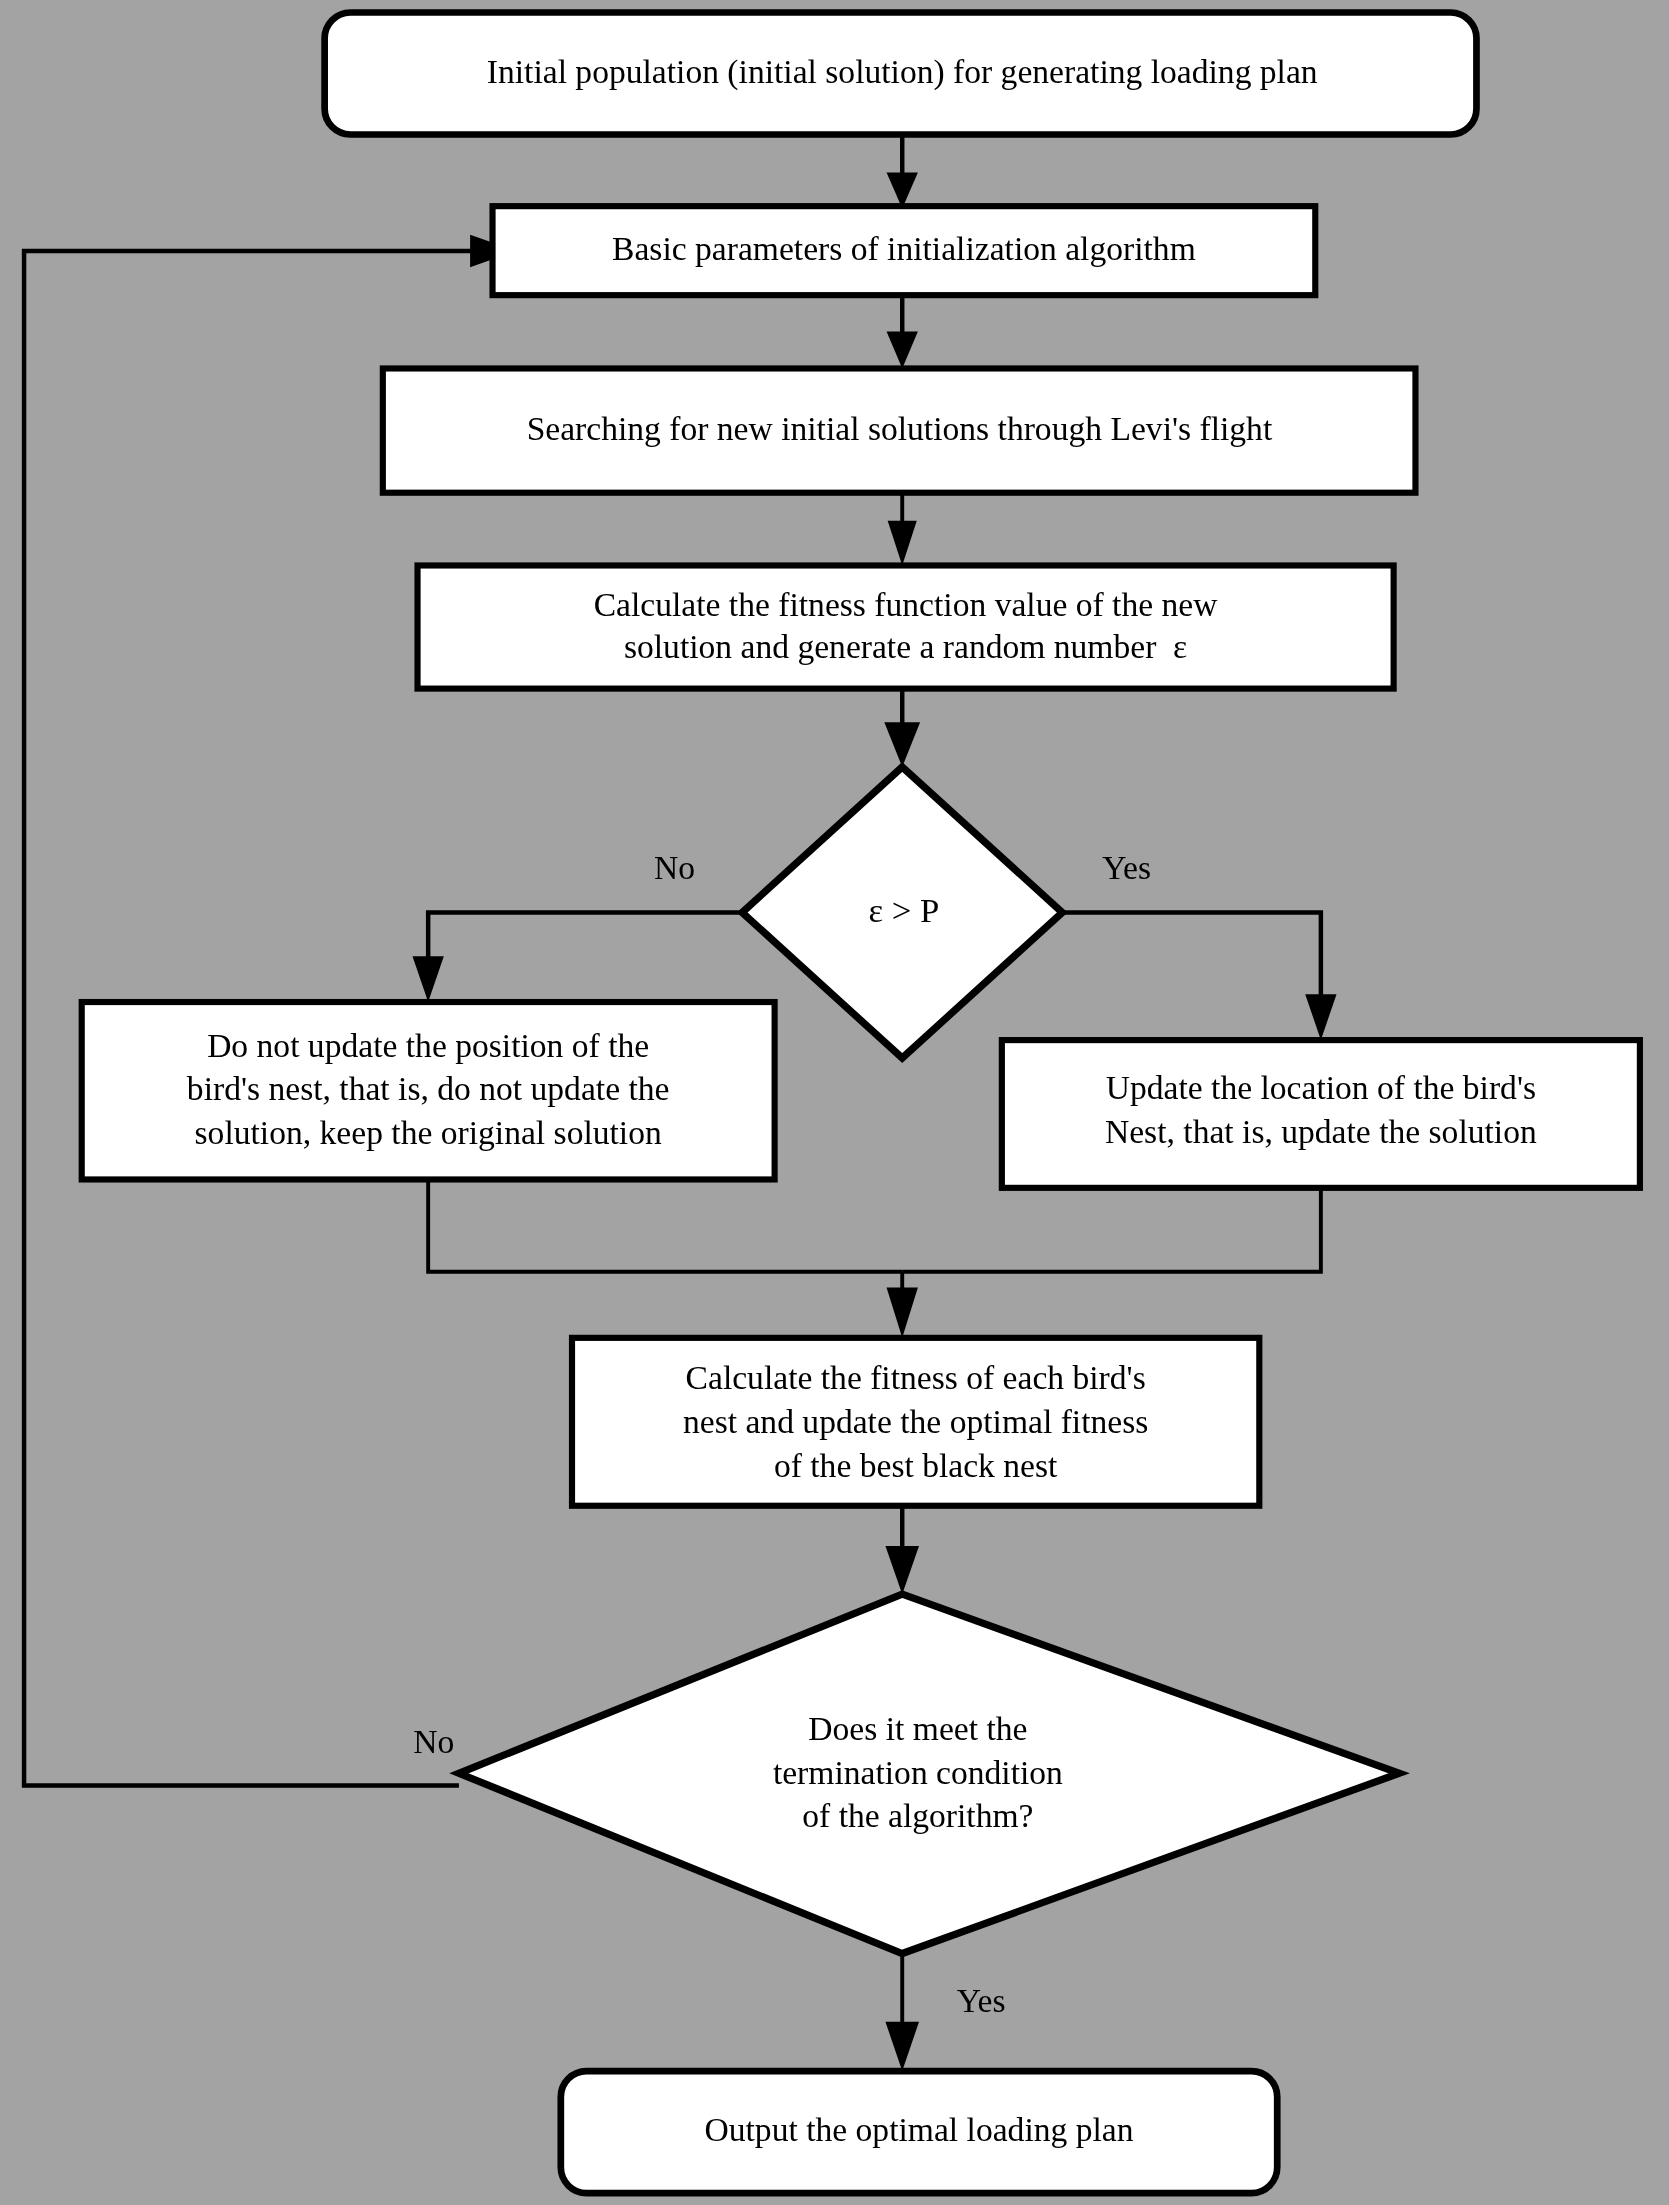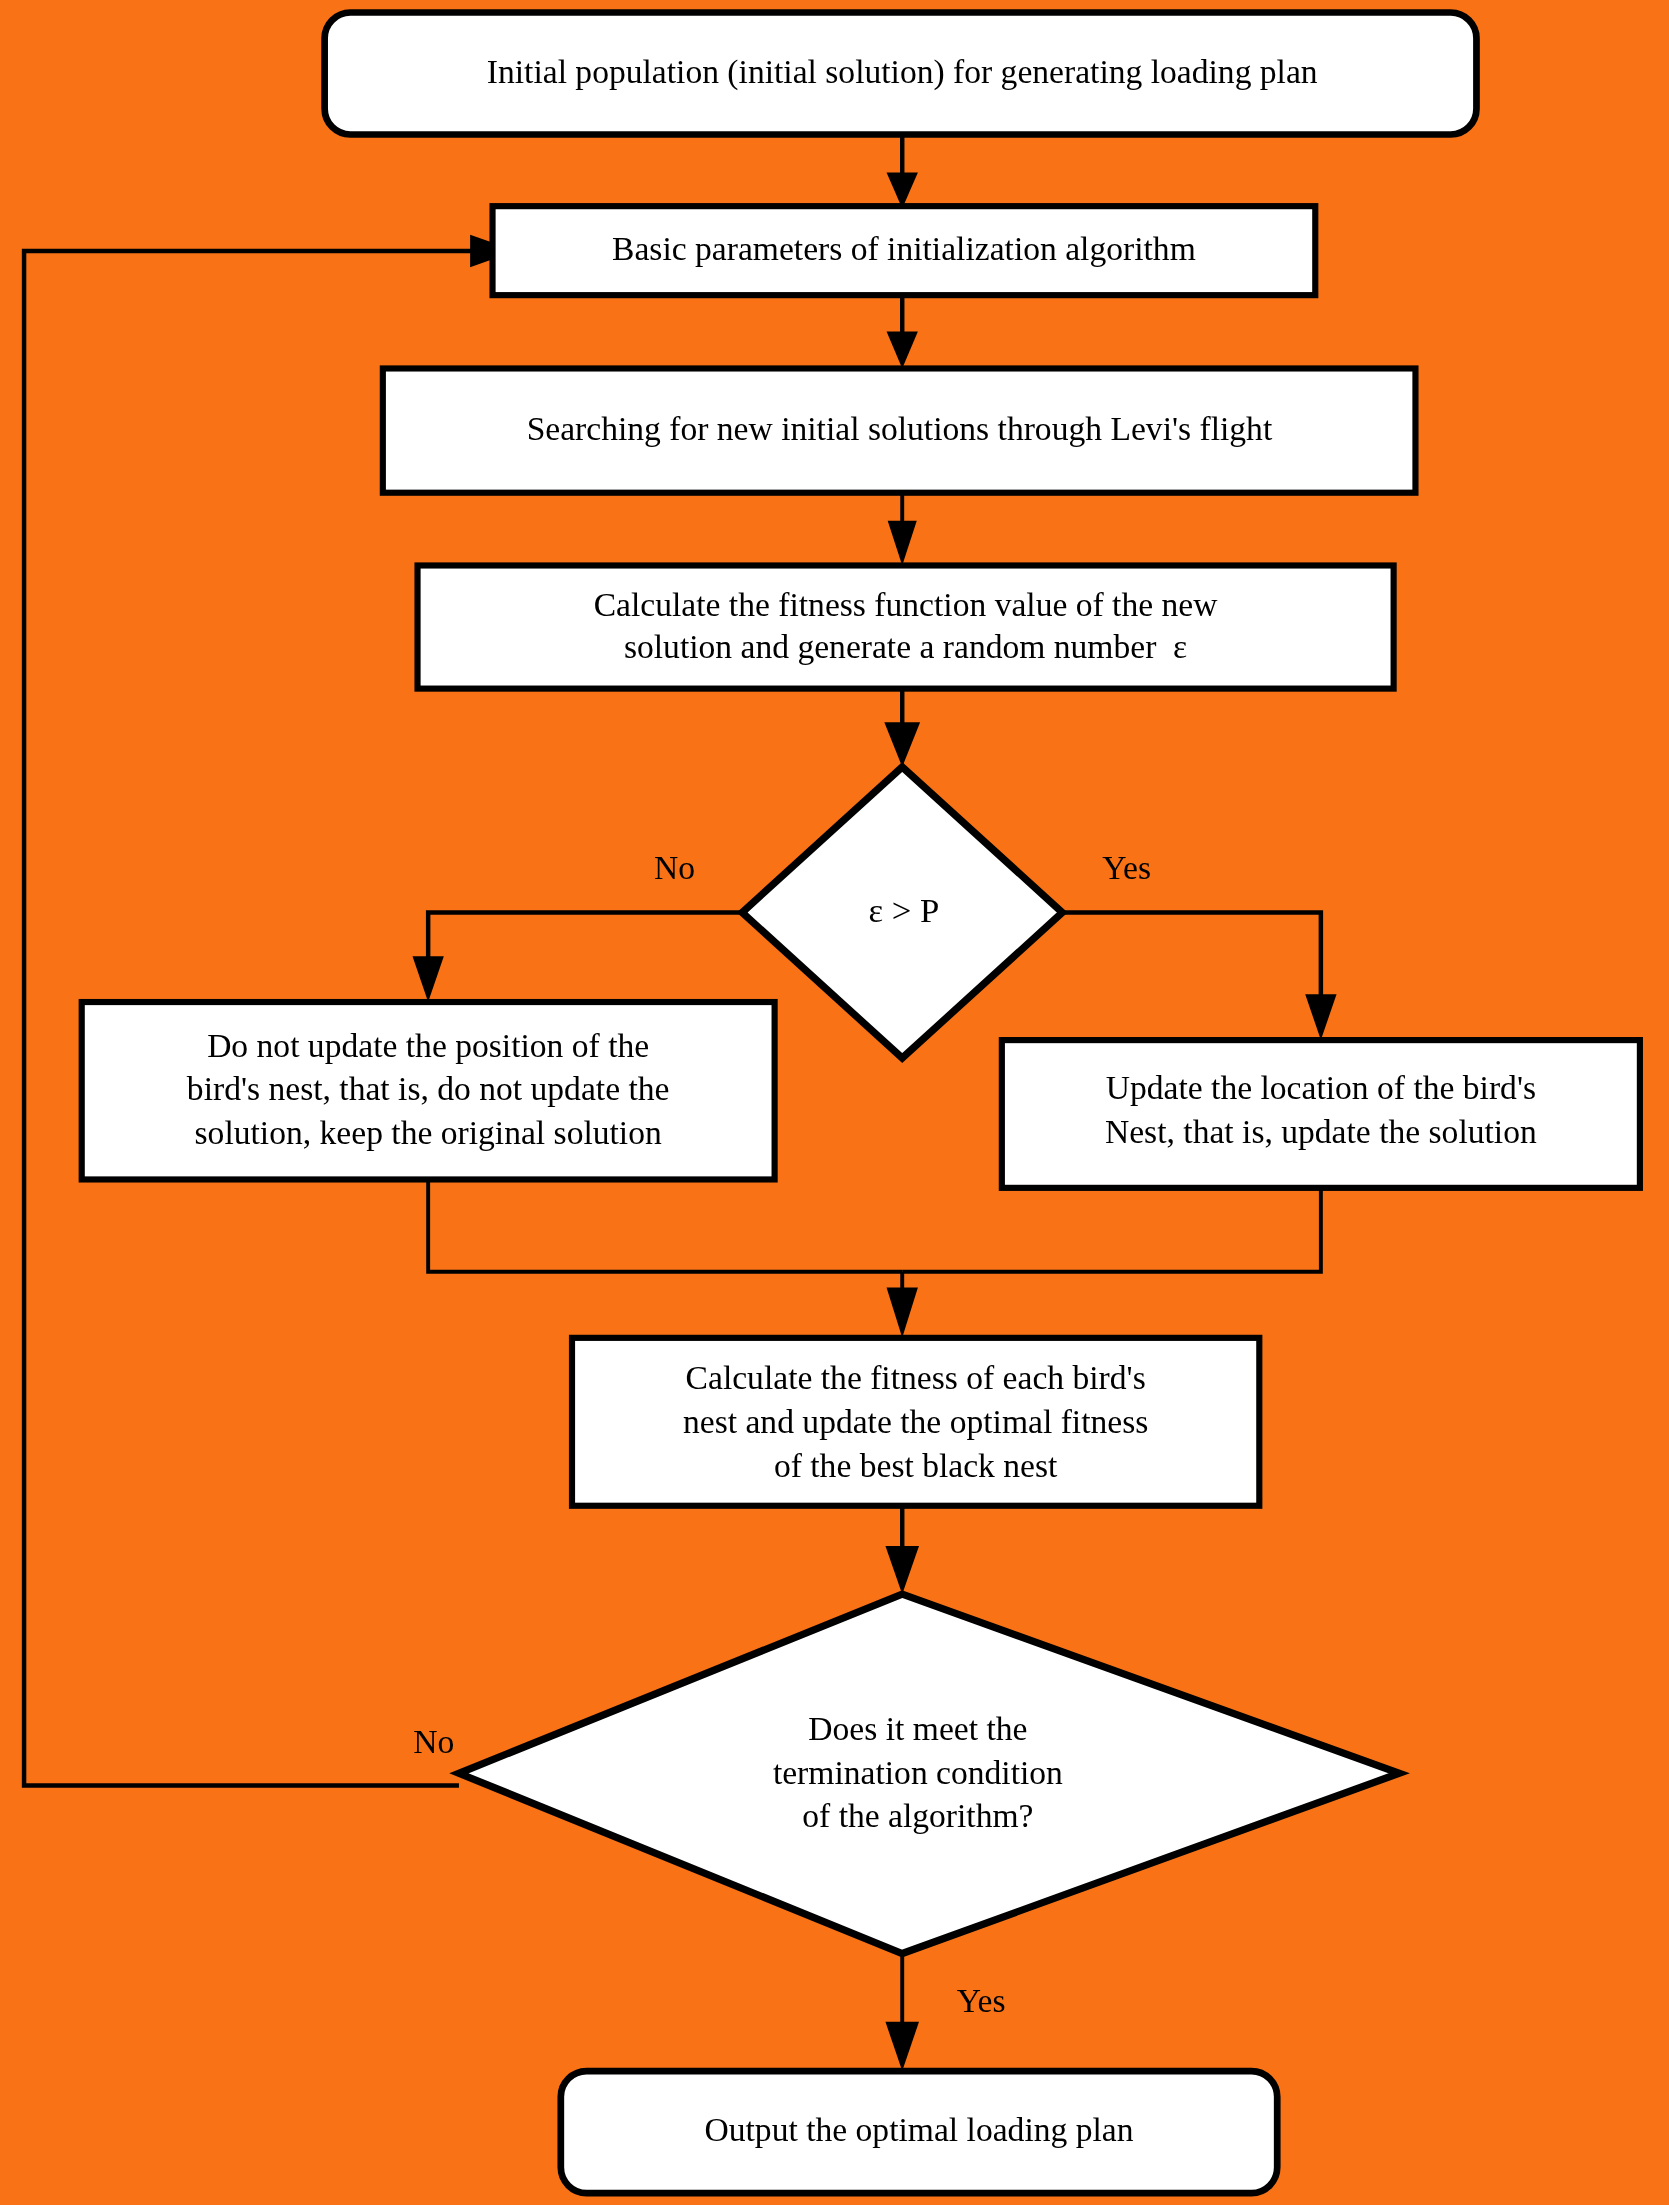--- a/index.html
+++ b/index.html
@@ -4,21 +4,21 @@
 <style>
   html, body {
     margin: 0;
     padding: 0;
     background: #ffffff;
   }
   #flowchart-root {
     position: relative;
     width: 1669px;
     height: 2205px;
-    background: #f97316;
+    background: #a3a3a3;
     font-family: "Liberation Serif", "DejaVu Serif", serif;
     overflow: hidden;
   }
   svg#diagram {
     position: absolute;
     top: 0;
     left: 0;
     width: 1669px;
     height: 2205px;
     display: block;

